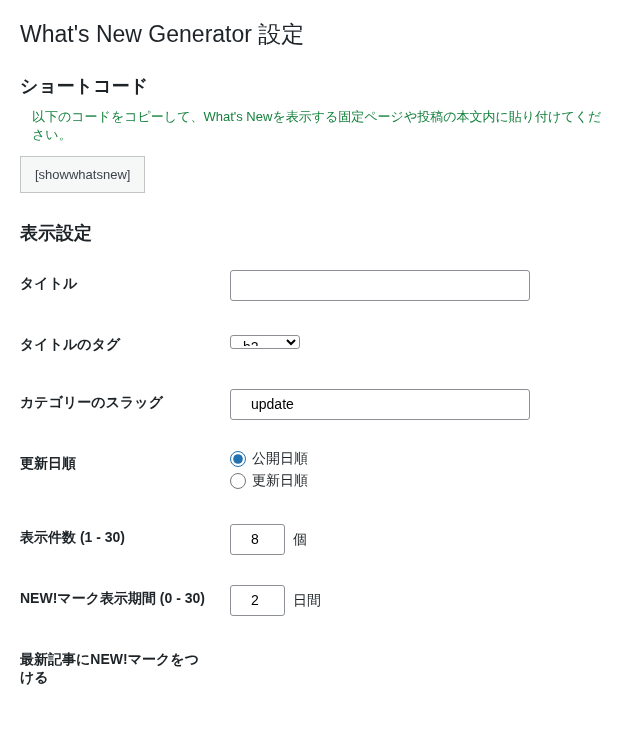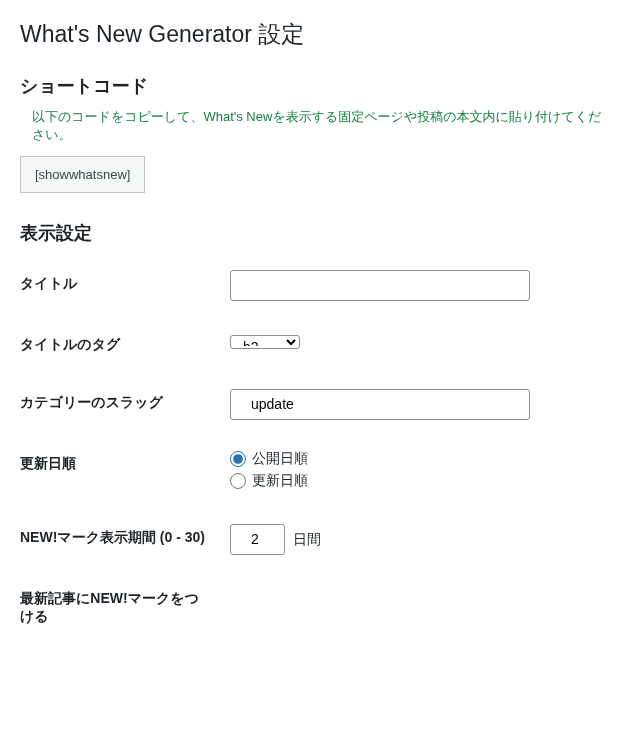--- a/index.html
+++ b/index.html
@@ -137,20 +137,27 @@
           <span>公開日順</span>
         </label>
         <label>
           <input type="radio" name="order" style="">
           <span>更新日順</span>
         </label>
       </div>
     </td>
   </tr>
   <tr>
+    <th>表示件数 (1 - 30)</th>
+    <td>
+      <input type="text" class="small-text" value="8" style="">
+      <span class="suffix">個</span>
+    </td>
+  </tr>
+  <tr>
     <th>NEW!マーク表示期間 (0 - 30)</th>
     <td>
       <input type="text" class="small-text" value="2" style="">
       <span class="suffix">日間</span>
     </td>
   </tr>
   <tr>
     <th>最新記事にNEW!マークをつける</th>
     <td>
       

